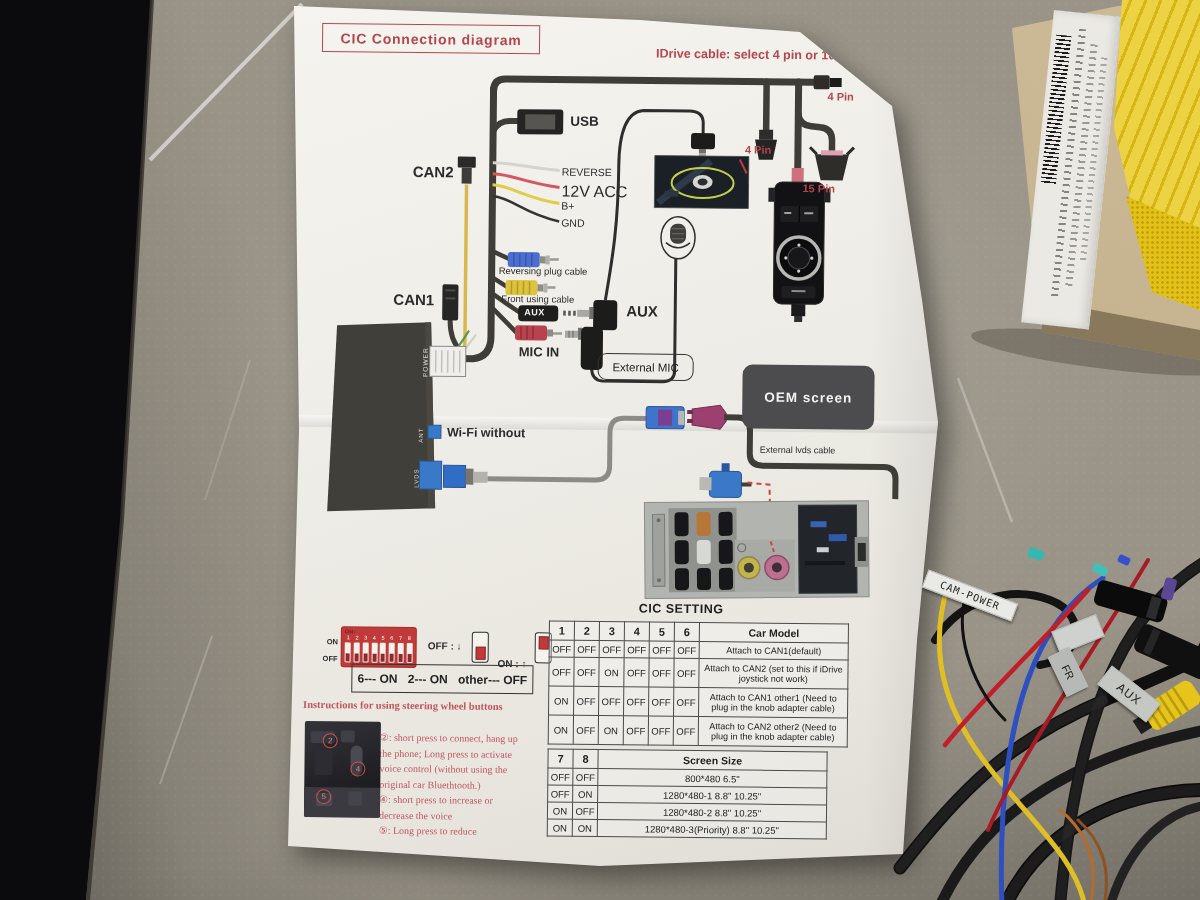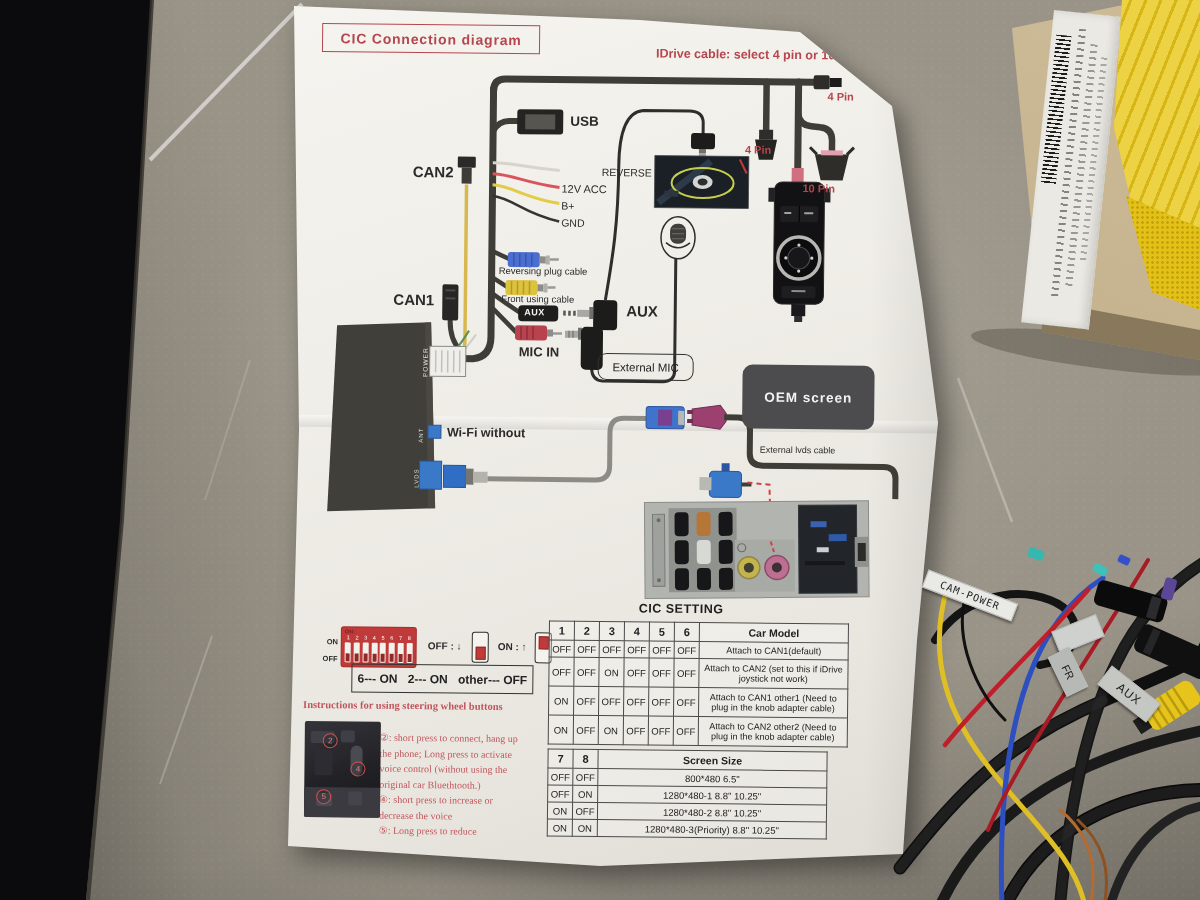--- a/index.html
+++ b/index.html
@@ -338,25 +338,25 @@
         <rect x="806" y="560" width="40" height="4" fill="#15171a"></rect>
         <rect x="856" y="536" width="14" height="30" fill="#8f918d"></rect>
         <rect x="859" y="542" width="8" height="18" fill="#2b2b29"></rect>
       </g>
     </svg>
 
     <div id="title-box">CIC Connection diagram</div>
     <div class="lbl red b" style="left:652px;top:46px;font-size:12.5px;">IDrive cable: select 4 pin or 10 p</div>
     <div class="lbl red b" style="left:824px;top:88px;font-size:11px;">4 Pin</div>
     <div class="lbl red b" style="left:742px;top:142px;font-size:11px;">4 Pin</div>
-    <div class="lbl red b" style="left:800px;top:180px;font-size:11px;">10 Pin</div>
+    <div class="lbl red b" style="left:800px;top:180px;font-size:11px;">15 Pin</div>
     <div class="lbl b" style="left:567px;top:114px;font-size:13.5px;">USB</div>
     <div class="lbl b" style="left:410px;top:165px;font-size:15px;">CAN2</div>
-    <div class="lbl" style="left:559px;top:166px;font-size:10.5px;margin-left:40px;">REVERSE</div>
-    <div class="lbl" style="left:559px;top:183px;font-size:11px;">12V ACC</div>
+    <div class="lbl" style="left:559px;top:166px;font-size:10.5px;">REVERSE</div>
+    <div class="lbl" style="left:559px;top:183px;font-size:16px;">12V ACC</div>
     <div class="lbl" style="left:559px;top:200px;font-size:10.5px;">B+</div>
     <div class="lbl" style="left:559px;top:217px;font-size:10.5px;">GND</div>
     <div class="lbl" style="left:497px;top:266px;font-size:9.5px;">Reversing plug cable</div>
     <div class="lbl" style="left:500px;top:294px;font-size:9.5px;">Front using cable</div>
     <div class="lbl b" style="left:523px;top:308px;font-size:9px;color:#f4f4f2;letter-spacing:.5px;">AUX</div>
     <div class="lbl b" style="left:625px;top:302px;font-size:15px;">AUX</div>
     <div class="lbl b" style="left:518px;top:345px;font-size:13px;">MIC IN</div>
     <div id="extmic-box">External MIC</div>
     <div class="lbl b" style="left:392px;top:293px;font-size:15px;">CAN1</div>
     <div class="lbl b" style="left:447px;top:427px;font-size:12.5px;">Wi-Fi without</div>
@@ -385,21 +385,21 @@
         <div class="slot"></div>
               <div class="slot"></div>
         <div class="slot"></div>
               <div class="slot"></div>
       </div>
     </div>
     <div class="lbl b" style="left:430px;top:642px;font-size:10px;">OFF : ↓</div>
     <div class="sw-icon" style="left:474px;top:633px;">
             <div class="sw-handle" style="bottom:2.5px;"></div>
           </div>
-    <div class="lbl b" style="left:500px;top:642px;font-size:10px;">ON : ↑</div>
+    <div class="lbl b" style="left:500px;top:659px;font-size:10px;">ON : ↑</div>
     <div class="sw-icon" style="left:537px;top:633px;">
             <div class="sw-handle" style="top:2.5px;"></div>
           </div>
     <div id="rule-box">
       <span>6--- ON</span>
       <span>2--- ON</span>
       <span>other--- OFF</span>
     </div>
 
     <div id="cic-heading">CIC SETTING</div>

